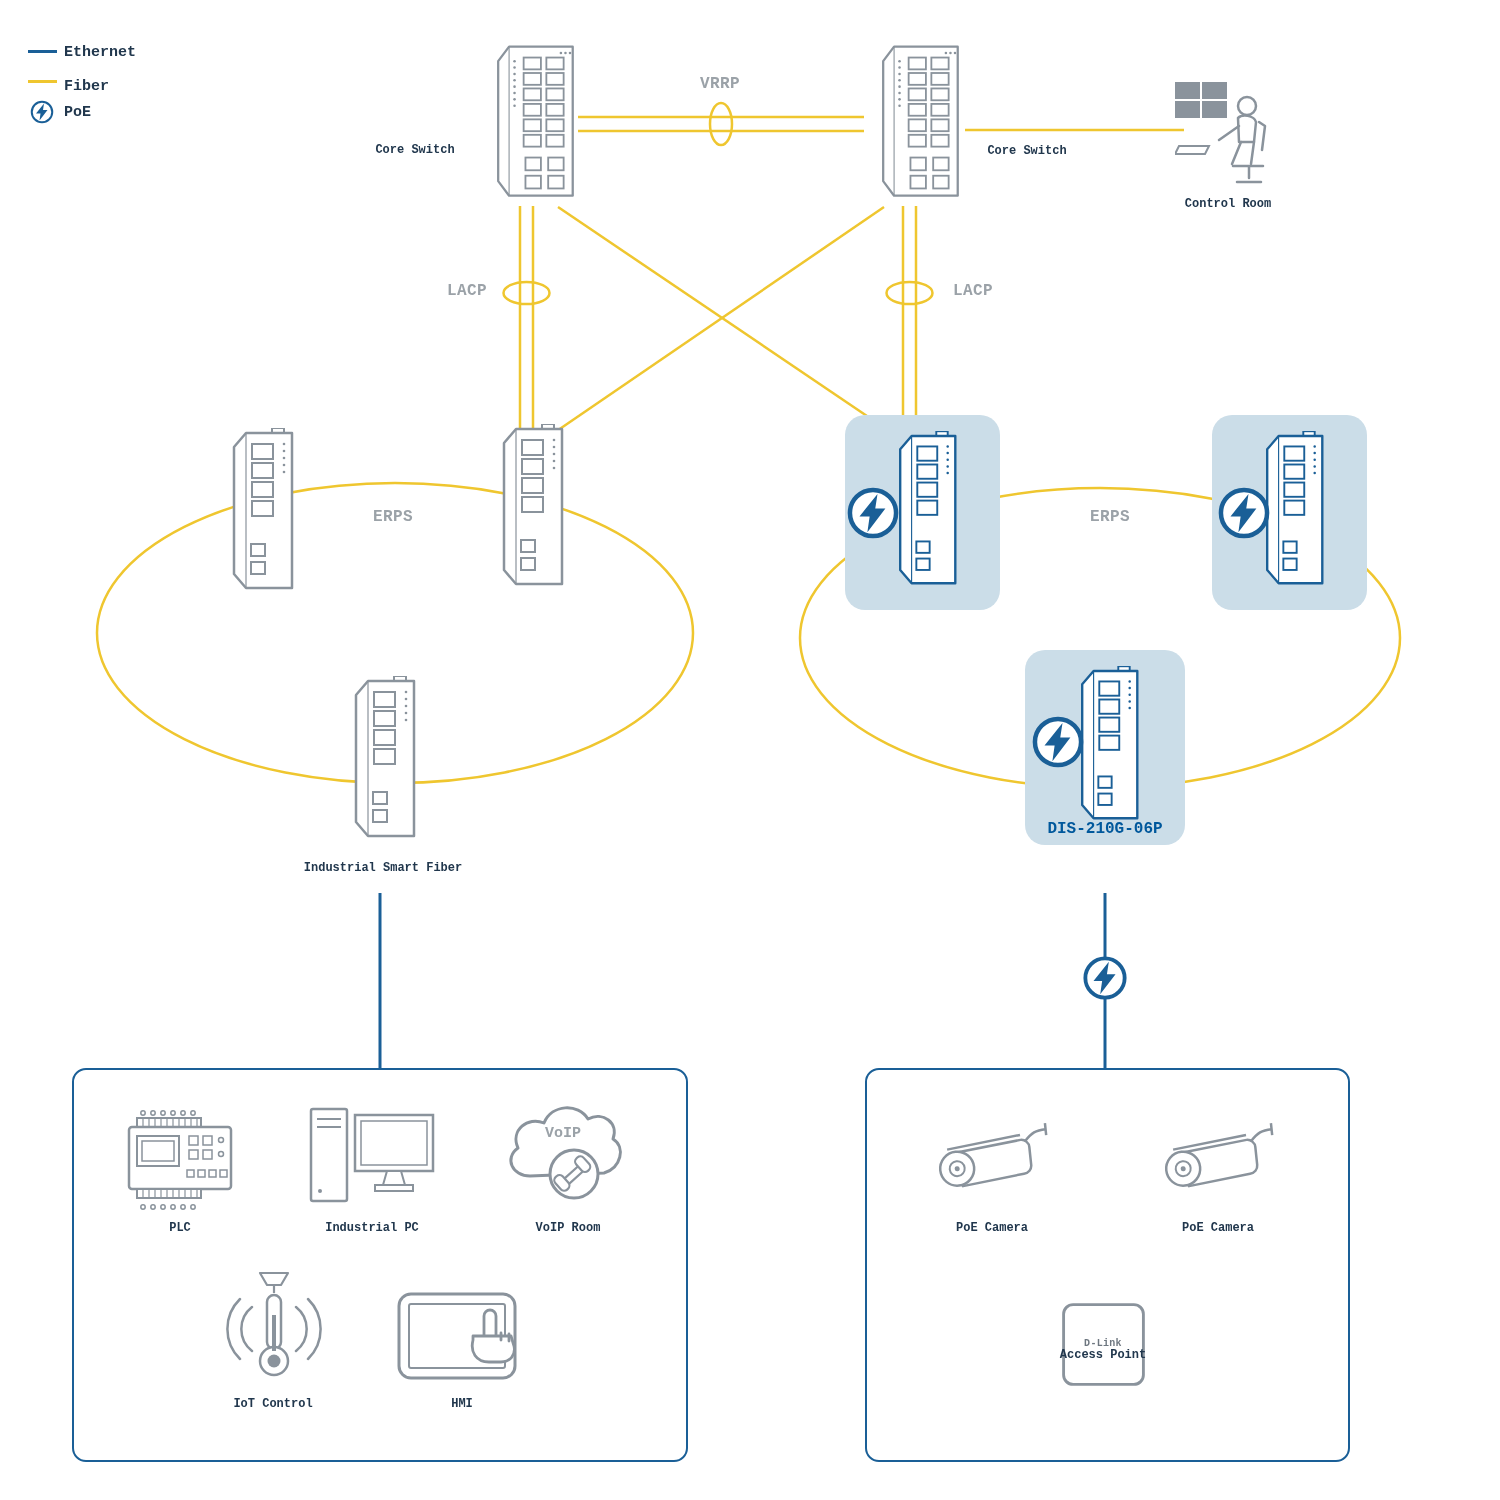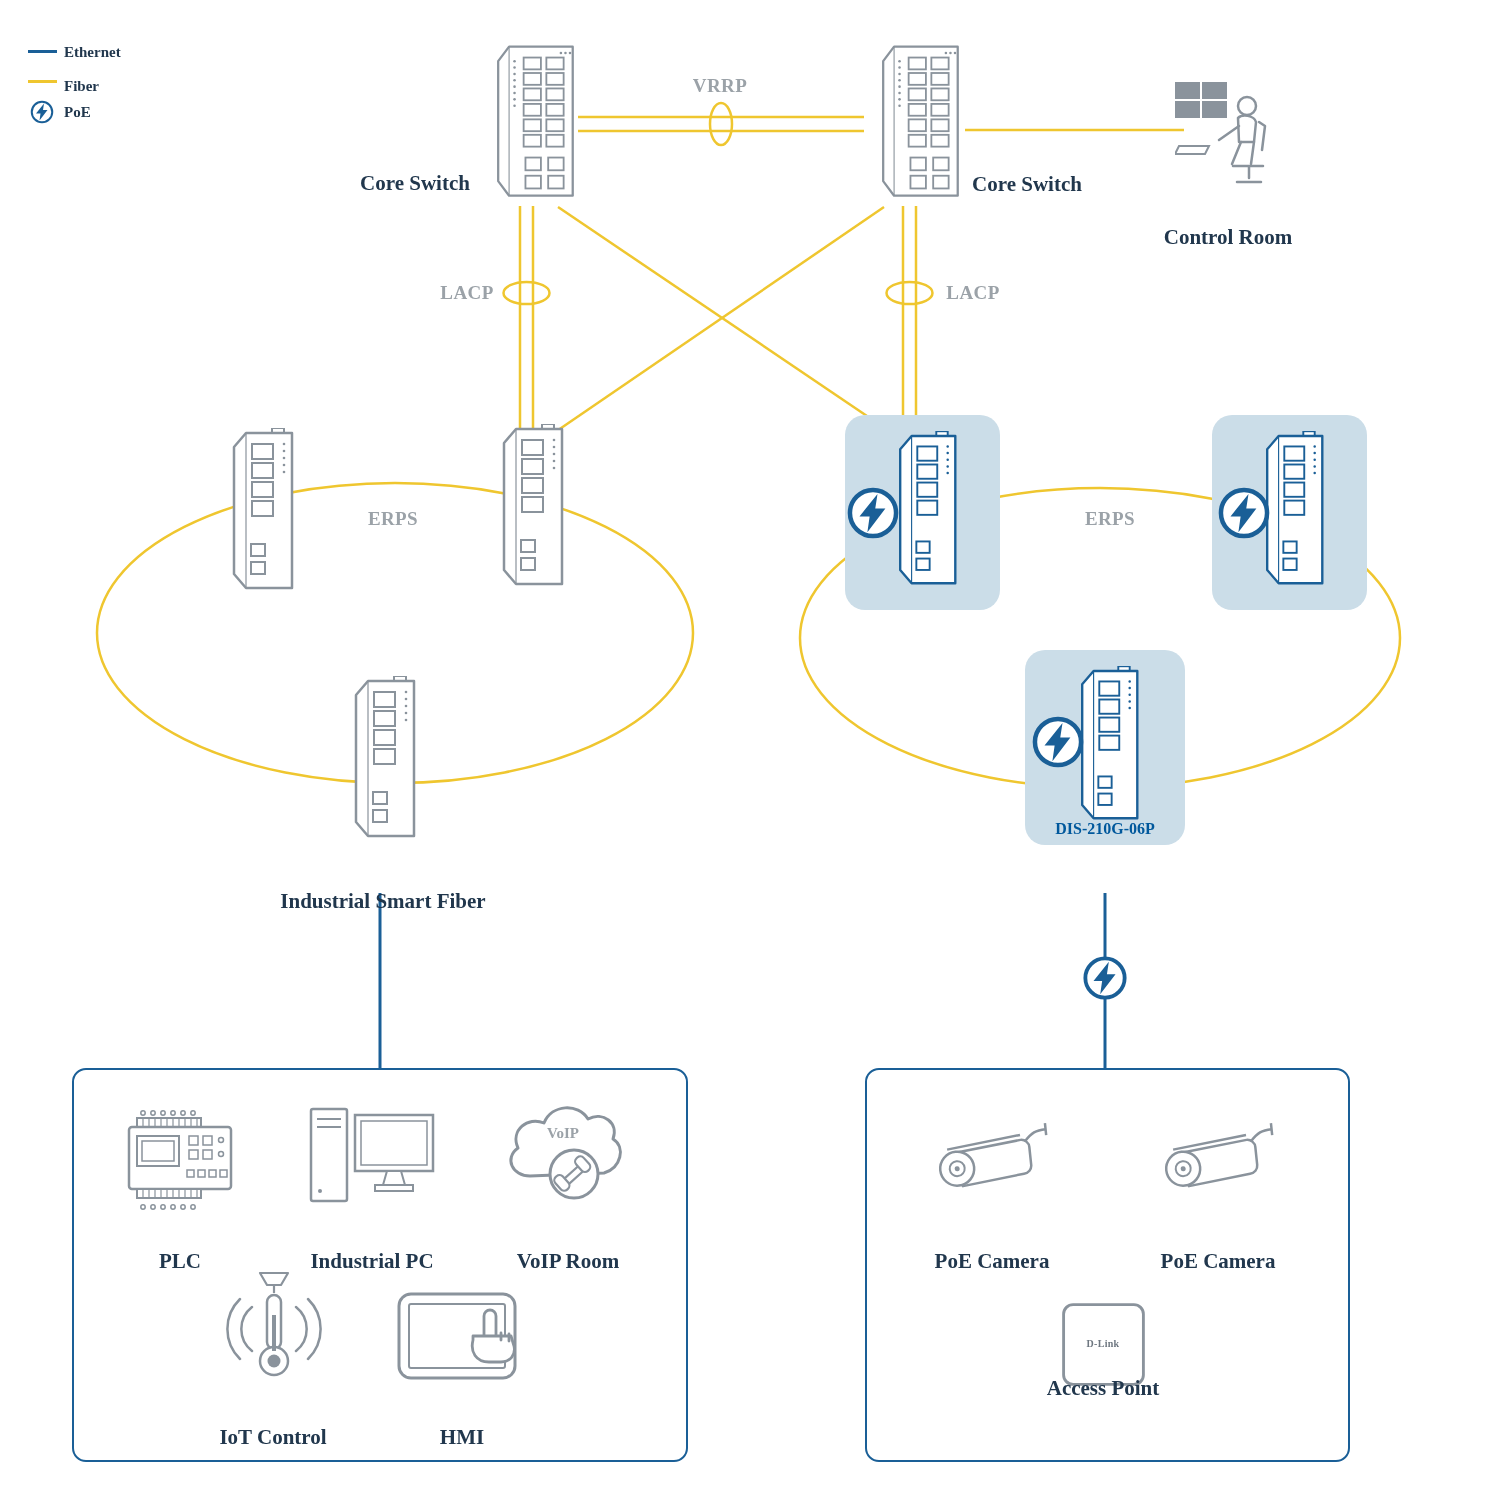--- a/index.html
+++ b/index.html
@@ -2,34 +2,34 @@
 <html style="--ethernet: #1A5F97; --fiber: #EFC62F; --label-gray: #9BA2A8; --label-dark: #21374D; --device-gray: #8A939C; --tile-blue: #CBDDE8; --dlink-blue: #00589C;"><head>
 <meta charset="utf-8">
 <style>
   :root{
     --ethernet:#1A5F97; --fiber:#EFC62F; --label-gray:#9BA2A8; --label-dark:#21374D;
     --device-gray:#8A939C; --tile-blue:#CBDDE8; --dlink-blue:#00589C;
   }
   *{margin:0;padding:0;box-sizing:border-box;}
   body{background:#fff;}
   .canvas{position:relative;width:1440px;height:1500px;background:#fff;overflow:hidden;
-          font-family:Liberation Serif, serif;}
+          font-family:Liberation Mono, monospace;}
   .wires{position:absolute;left:0;top:0;z-index:0;}
   .fiber{stroke:var(--fiber);stroke-width:2.5;fill:none;}
   .eth{stroke:var(--ethernet);stroke-width:3;fill:none;}
   .endpoint-box{position:absolute;z-index:1;background:#fff;border:2.5px solid var(--ethernet);border-radius:14px;}
   .tile{position:absolute;z-index:1;background:var(--tile-blue);border-radius:20px;}
   .device{position:absolute;z-index:2;color:var(--device-gray);}
   .device.blue{color:var(--ethernet);}
   .device svg{width:100%;height:100%;display:block;overflow:visible;}
   .poe-badge{position:absolute;z-index:4;}
   .poe-badge svg{width:100%;height:100%;display:block;}
   .lbl{position:absolute;z-index:3;transform:translateX(-50%);white-space:nowrap;font-weight:700;}
-  .lbl.dark{color:var(--label-dark);font-size:21px;margin-top:28px;}
-  .lbl.gray{color:var(--label-gray);font-size:19px;letter-spacing:.4px;}
+  .lbl.dark{color:var(--label-dark);font-size:12px;}
+  .lbl.gray{color:var(--label-gray);font-size:16px;letter-spacing:.4px;}
   .lbl.blue{color:var(--dlink-blue);font-size:16px;}
   .lbl.cloudtext{color:var(--label-gray);font-size:15px;text-align:center;}
   .lbl.logotext{color:#6E7780;font-size:10px;letter-spacing:.3px;}
   .legend-text{position:absolute;z-index:3;color:var(--label-dark);font-size:15px;font-weight:700;white-space:nowrap;}
   .swatch{position:absolute;z-index:3;width:29px;height:3px;}
   .swatch.eth-sw{background:var(--ethernet);}
   .swatch.fib-sw{background:var(--fiber);}
 </style>
 </head>
 <body>

